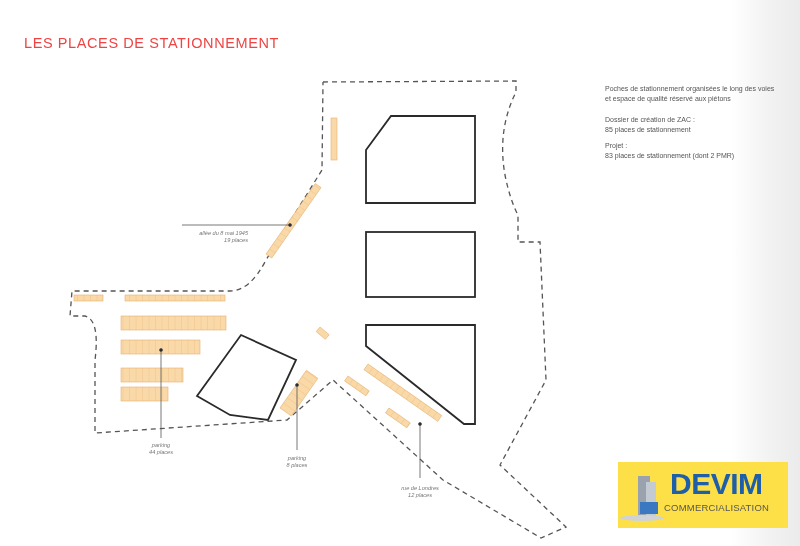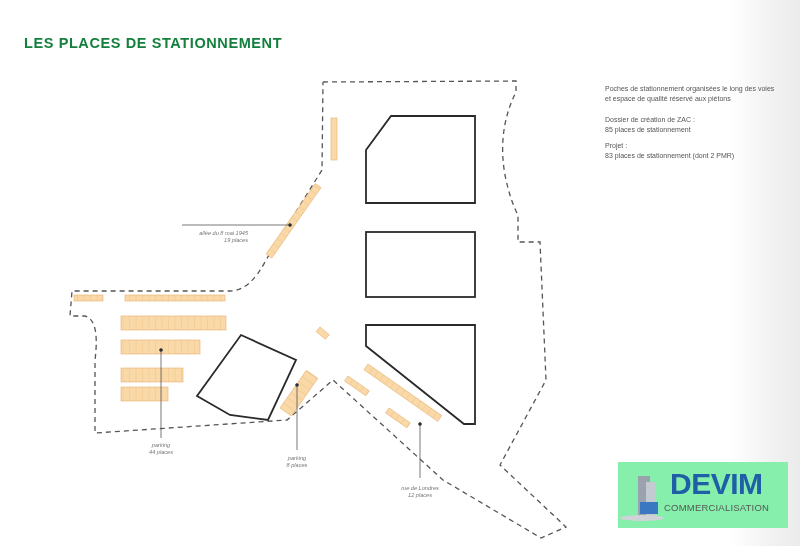--- a/index.html
+++ b/index.html
@@ -3,37 +3,37 @@
 <meta charset="utf-8">
 <style>
   html, body { margin: 0; padding: 0; }
   body {
     width: 800px; height: 546px; position: relative; overflow: hidden;
     background: linear-gradient(to right, #ffffff 0px, #ffffff 730px, #f2f2f2 770px, #ebebeb 800px);
     font-family: "Liberation Sans", sans-serif;
   }
   .title {
     position: absolute; left: 24px; top: 35px;
-    font-size: 14.5px; font-weight: bold; letter-spacing: 0.6px; color: #15803d;
+    font-size: 14.5px; font-weight: normal; letter-spacing: 0.6px; color: #ef4444;
   }
   .side-notes {
     position: absolute; left: 605px; top: 84px; width: 190px;
     font-size: 7px; line-height: 9.5px; color: #555;
   }
   .side-notes p { margin: 0 0 7px 0; }
   .side-notes span { display: block; }
   svg.map { position: absolute; left: 0; top: 0; }
   .lbl {
     position: absolute; font-size: 5.6px; line-height: 7px; color: #777;
     font-style: italic; text-align: center;
   }
   .lbl span { display: block; }
   .logo {
     position: absolute; left: 618px; top: 462px; width: 170px; height: 66px;
-    background: #86efac;
+    background: #fde047;
   }
   .logo .word {
     position: absolute; left: 52px; top: 5px; font-size: 30px; font-weight: bold;
     color: #1e5fa8; letter-spacing: -0.5px;
   }
   .logo .sub {
     position: absolute; left: 46px; top: 40px; font-size: 9.5px; color: #555; letter-spacing: 0.2px;
   }
 </style>
 </head>

